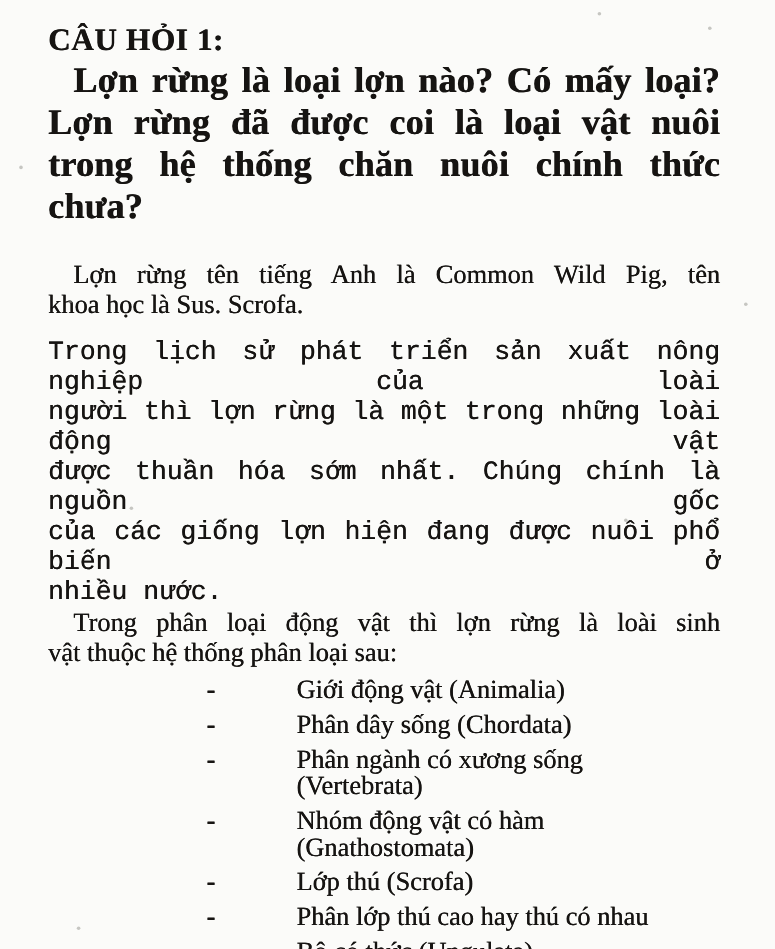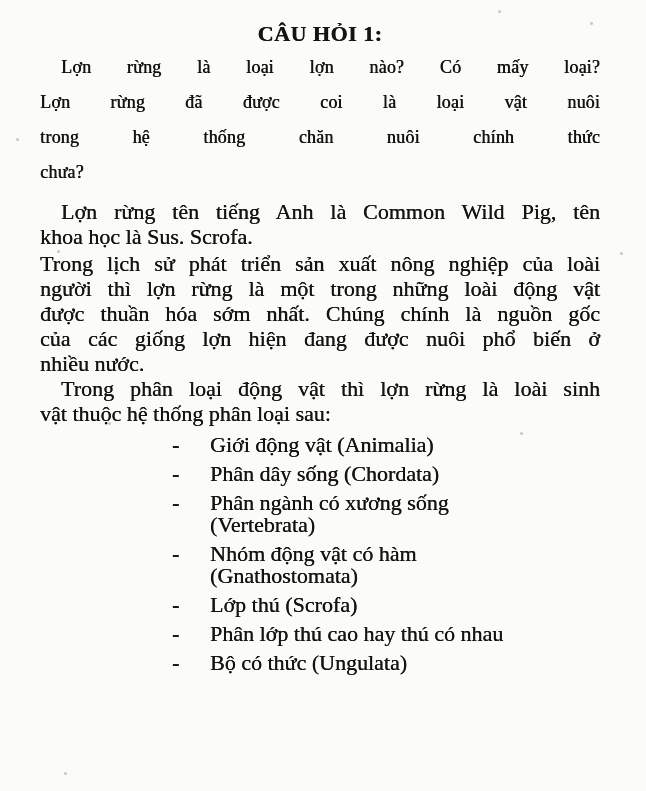--- a/index.html
+++ b/index.html
@@ -8,59 +8,58 @@
     width: 646px;
     height: 791px;
     background: #fbfbf9;
     color: #161412;
     font-family: "Liberation Serif", "DejaVu Serif", serif;
     overflow: hidden;
     box-sizing: border-box;
     padding: 18px 46px 0 40px;
   }
   .title {
-    font-size: 22px;
+    font-size: 26px;
     font-weight: bold;
     line-height: 32px;
-    text-align: center;
     letter-spacing: 0.5px;
     text-shadow: 0.4px 0 0 currentColor;
   }
   .question { margin: 0; }
   .question .ln {
-    font-size: 18px;
-    font-weight: normal;
+    font-size: 30px;
+    font-weight: bold;
     line-height: 35px;
     letter-spacing: 0.2px;
     text-shadow: 0.5px 0 0 currentColor;
   }
   .ln { white-space: nowrap; }
   .jl { text-align: justify; text-align-last: justify; white-space: normal; }
   .left { text-align: right; text-align-last: left; }
   .indent { text-indent: 21px; }
   .para .ln, .list .ln {
     font-size: 22px;
     line-height: 25px;
     text-shadow: 0.3px 0 0 currentColor;
   }
-  .p1 { margin-top: 9px; font-family: Liberation Serif, serif; }
-  .p2 { margin-top: 2px; }
+  .p1 { margin-top: 26px; font-family: Liberation Serif, serif; }
+  .p2 { margin-top: 15px; font-family: Liberation Mono, monospace; }
   .p3 { }
   .list { margin-top: 8px; padding-left: 132px; }
   .list-item { display: flex; margin-bottom: 7px; }
   .list-item .marker {
     width: 38px;
     flex: 0 0 38px;
     font-size: 22px;
     line-height: 22px;
     font-weight: bold;
     text-shadow: 0.3px 0 0 currentColor;
   }
   .list-item .item-lines { flex: 1 1 auto; }
-  .list-item .ln { line-height: 22px; }
+  .list-item .ln { line-height: 22px; margin-left: 37px; }
   .speck {
     position: absolute;
     width: 3px; height: 3px;
     border-radius: 50%;
     background: #9a9a96;
     opacity: 0.55;
     pointer-events: none;
   }
 </style>
 </head>

